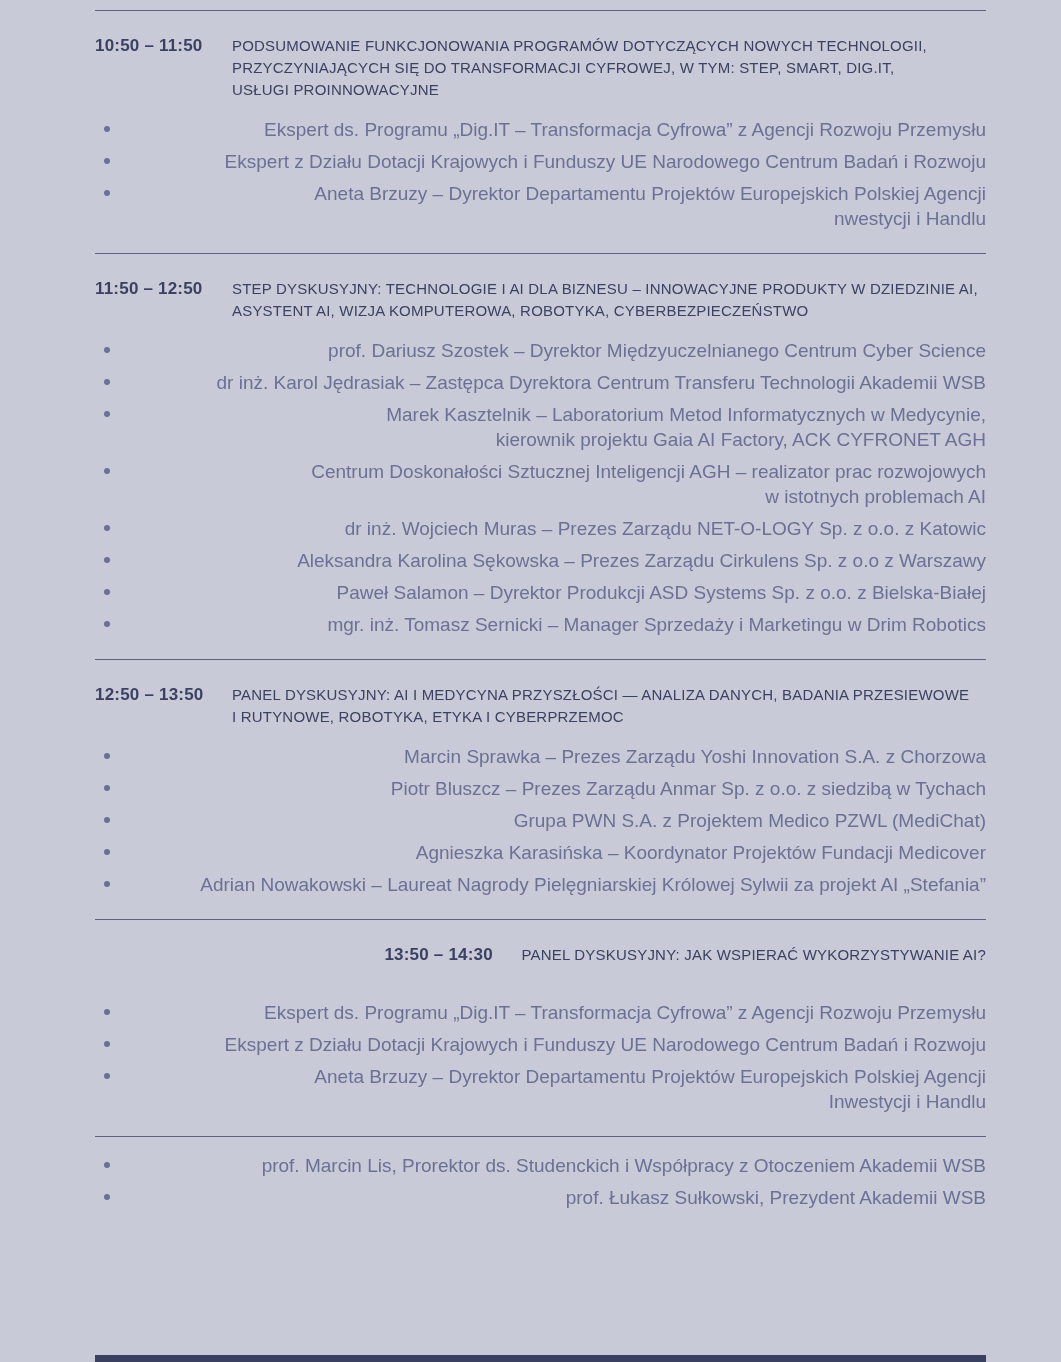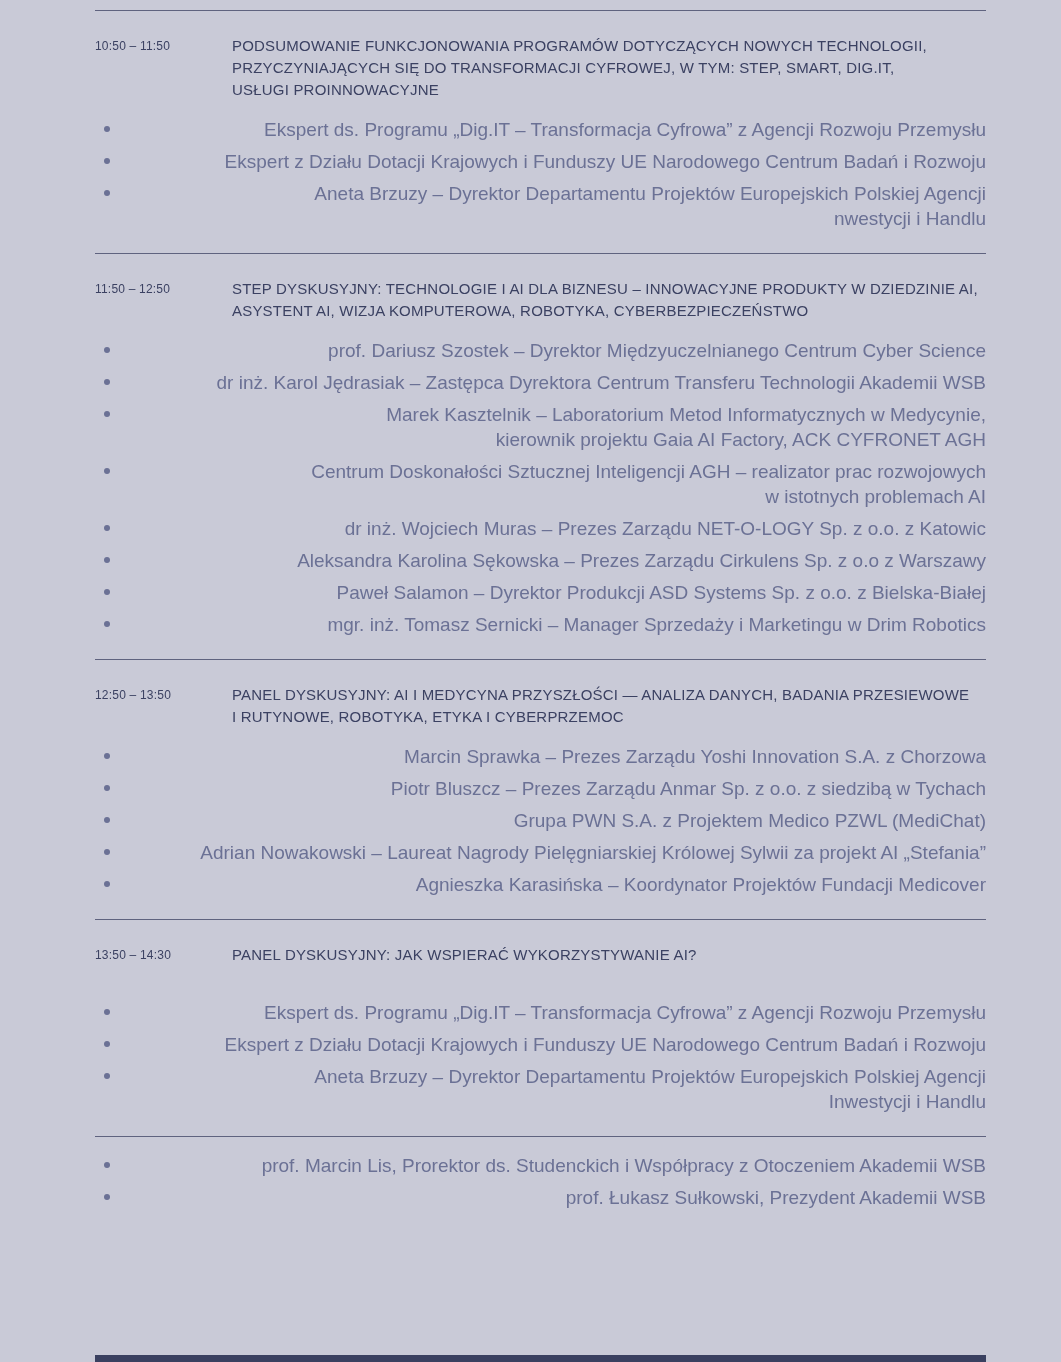--- a/index.html
+++ b/index.html
@@ -13,34 +13,34 @@
   html,body{margin:0;padding:0;}
   body{
     width:1061px;height:1362px;overflow:hidden;position:relative;
     background:var(--background);
     font-family:"Liberation Sans",sans-serif;
     -webkit-font-smoothing:antialiased;
   }
   .content{padding:10px 75px 0 95px;}
   .rule{border:none;border-top:1.6px solid var(--rule);margin:0;opacity:.85;}
   .section-header{display:flex;margin-top:24px;color:var(--heading);}
-  .session-time{flex:none;width:137px;font-size:12px;font-weight:normal;letter-spacing:.2px;line-height:22px;}
+  .session-time{flex:none;width:137px;font-size:17px;font-weight:bold;letter-spacing:.2px;line-height:22px;}
   .session-title{font-size:15px;font-weight:normal;letter-spacing:.2px;line-height:22px;white-space:pre-line;}
   ul.speakers{list-style:none;margin:16px 0 22px 0;padding:0;text-align:right;}
   ul.speakers li{
     position:relative;padding-left:33px;margin-bottom:7px;
     font-size:19px;line-height:25px;color:var(--body_text);
     white-space:pre-line;font-weight:400;
   }
   ul.speakers li::before{
     content:"";position:absolute;left:9px;top:9px;width:6px;height:6px;
     border-radius:50%;background:var(--body_text);
   }
   .gap-before-list ul.speakers{margin-top:34px;}
-  .section-4 .section-header{margin-top:24px;}
+  .section-4 .section-header{margin-top:24px;justify-content:flex-end;}
   .bottom-bar{
     position:absolute;left:95px;right:75px;bottom:0;height:7px;
     background:var(--bottom_bar);
   }
 </style>
 </head>
 <body>
 
 <div class="content">
 
@@ -85,22 +85,22 @@
   <div class="section">
     <div class="section-header">
       <div class="session-time">12:50 – 13:50</div>
       <div class="session-title">PANEL DYSKUSYJNY: AI I MEDYCYNA PRZYSZŁOŚCI — ANALIZA DANYCH, BADANIA PRZESIEWOWE
 I RUTYNOWE, ROBOTYKA, ETYKA I CYBERPRZEMOC</div>
     </div>
     <ul class="speakers">
       <li>Marcin Sprawka – Prezes Zarządu Yoshi Innovation S.A. z Chorzowa</li>
       <li>Piotr Bluszcz – Prezes Zarządu Anmar Sp. z o.o. z siedzibą w Tychach</li>
       <li>Grupa PWN S.A. z Projektem Medico PZWL (MediChat)</li>
+      <li>Agnieszka Karasińska – Koordynator Projektów Fundacji Medicover</li>
       <li>Adrian Nowakowski – Laureat Nagrody Pielęgniarskiej Królowej Sylwii za projekt AI „Stefania”</li>
-      <li>Agnieszka Karasińska – Koordynator Projektów Fundacji Medicover</li>
     </ul>
   </div>
 
   <hr class="rule">
   <div class="section section-4 gap-before-list">
     <div class="section-header">
       <div class="session-time">13:50 – 14:30</div>
       <div class="session-title">PANEL DYSKUSYJNY: JAK WSPIERAĆ WYKORZYSTYWANIE AI?</div>
     </div>
     <ul class="speakers">

